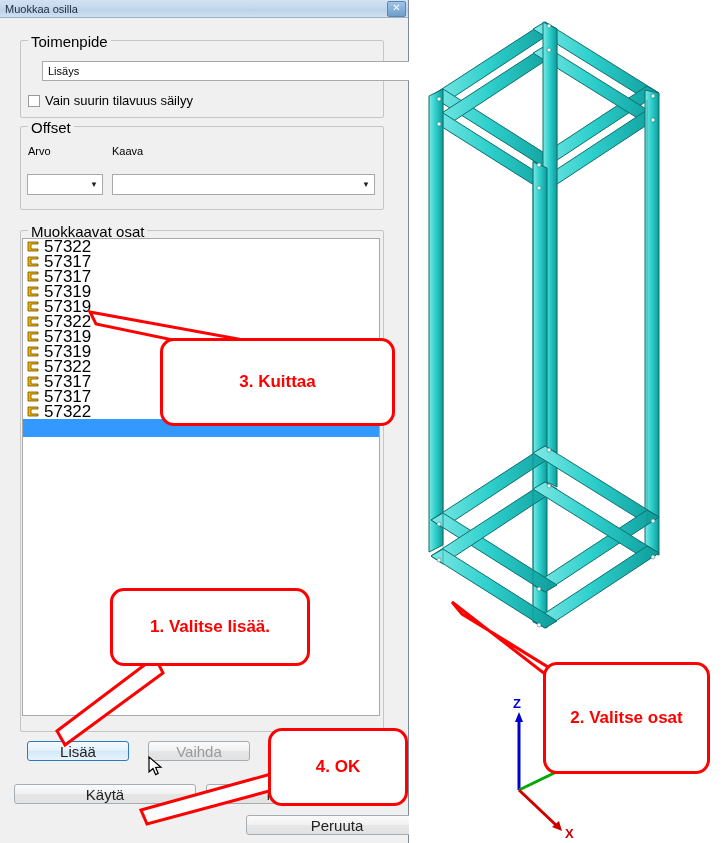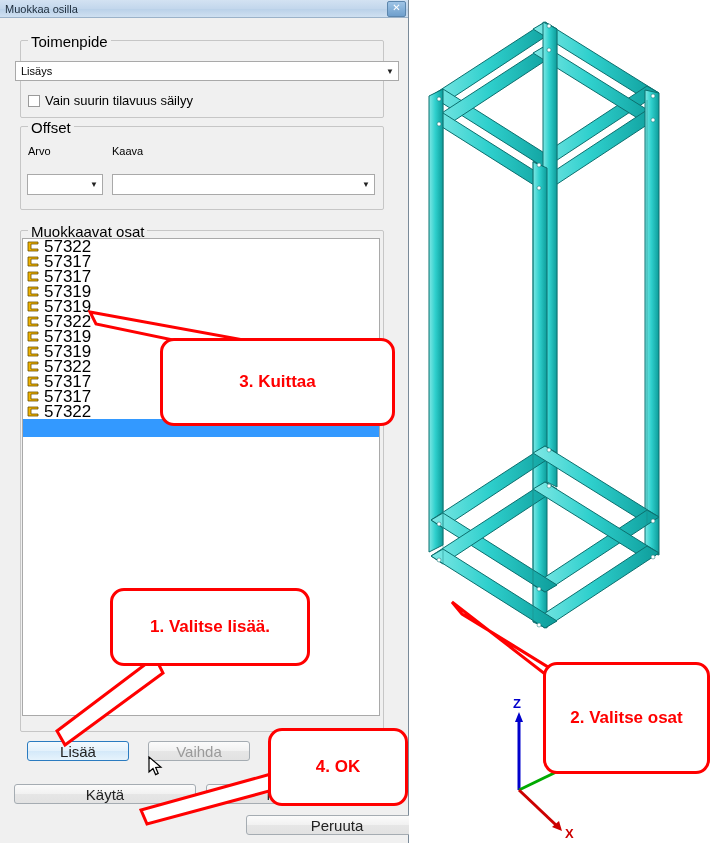--- a/index.html
+++ b/index.html
@@ -207,21 +207,21 @@
 
   <div id="titlebar">
     <span id="title-text">Muokkaa osilla</span>
     <div id="close-btn">✕</div>
   </div>
 
   <div class="group" style="left:20px; top:40px; width:362px; height:76px;">
     <span class="group-label">Toimenpide</span>
   </div>
 
-  <div class="combo" style="left:15px; top:61px; width:384px; height:20px;">
+  <div class="combo" style="left:42px; top:61px; width:384px; height:20px;">
     <span class="combo-text">Lisäys</span>
     <span class="arrow">▼</span>
   </div>
 
   <div class="checkbox-row" style="left:28px; top:93px;">
     <span class="checkbox-box"></span>
     <span>Vain suurin tilavuus säilyy</span>
   </div>
 
   <div class="group" style="left:20px; top:126px; width:362px; height:82px;">

